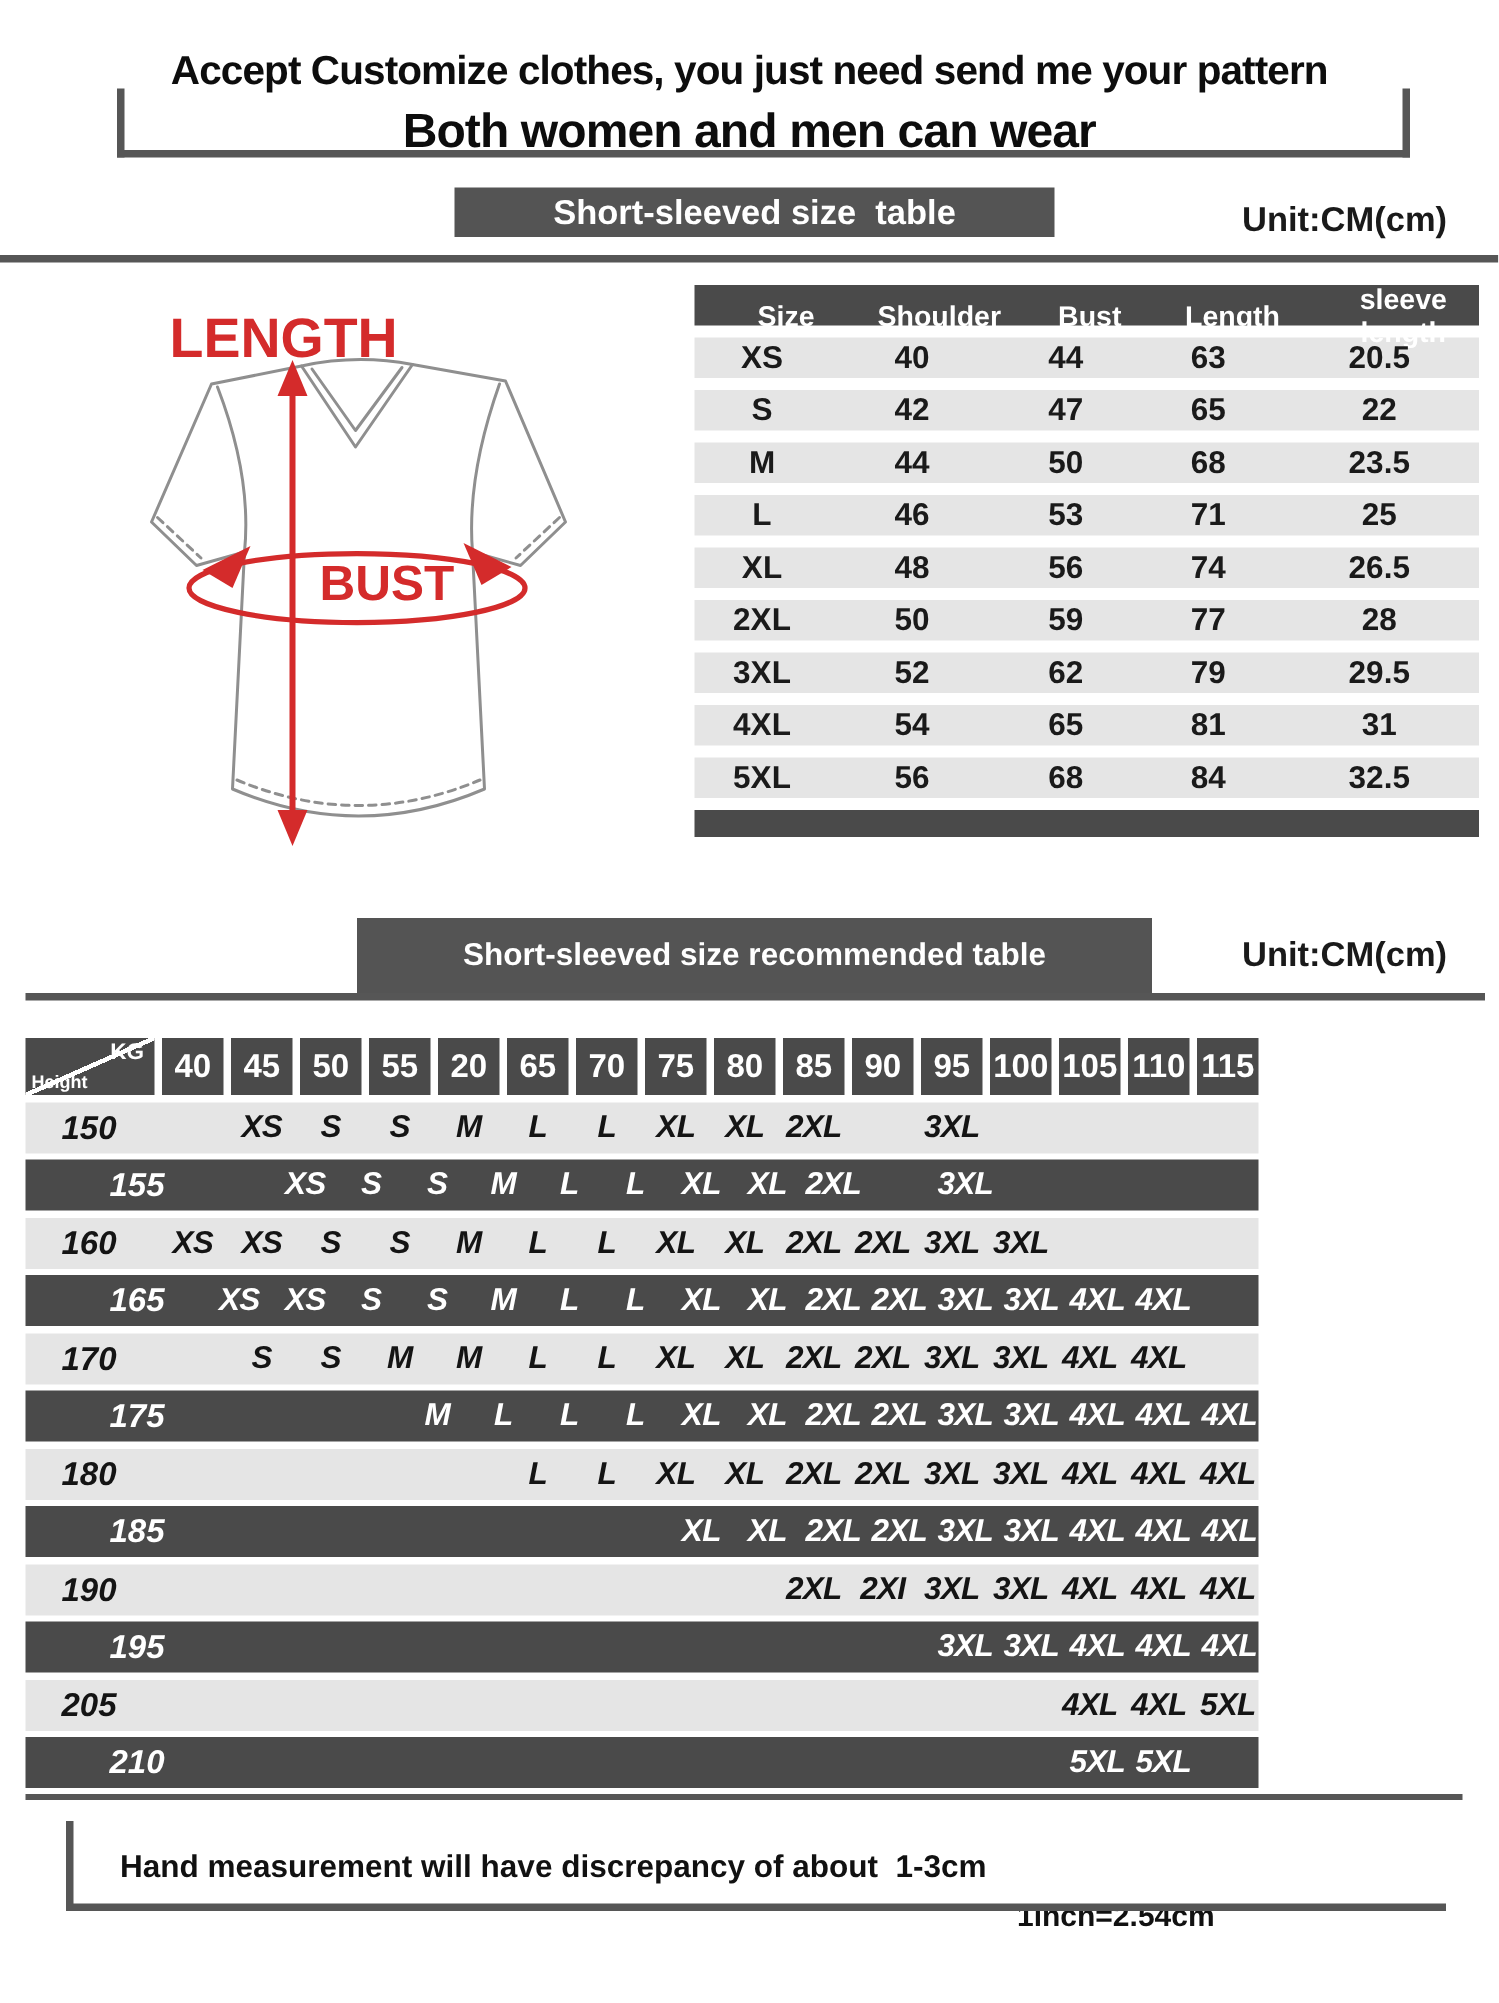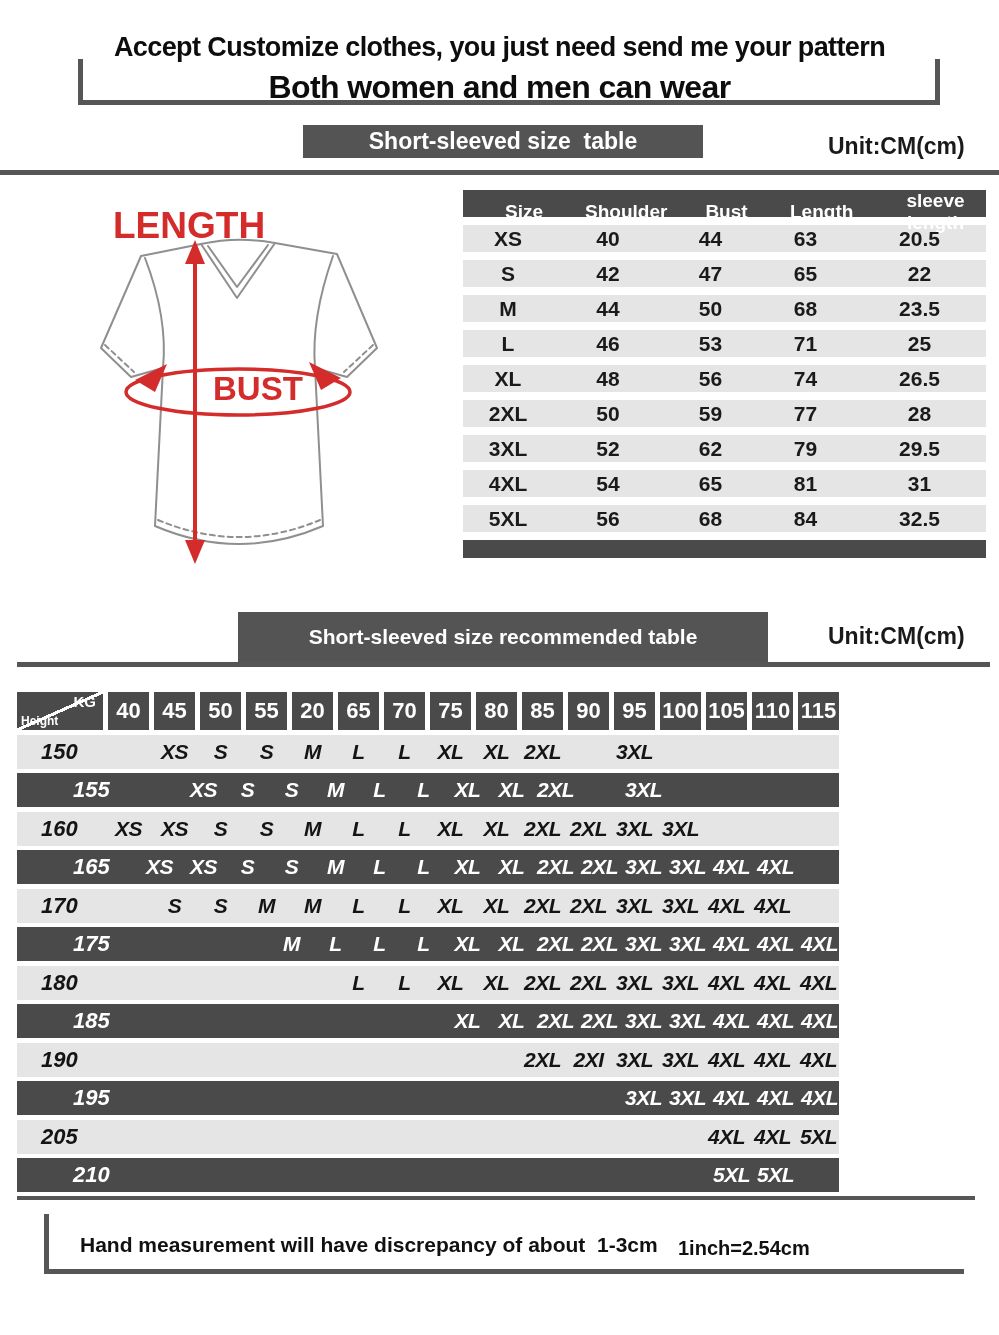--- a/index.html
+++ b/index.html
@@ -51,21 +51,21 @@
   .mx-row{height:34px;margin-top:4.5px;font-size:21px;font-style:italic;}
   .mx-row.light{background:#e5e5e5;color:#141414;}
   .mx-row.dark{background:#4a4a4a;color:#ffffff;padding-left:32px;}
   .mx-label{text-align:left;padding-left:24px;font-size:22px;}
   .mx-cell{text-align:center;letter-spacing:-0.5px;}
 
   
   .foot-vbar{position:absolute;left:44px;top:1214px;width:5px;height:60px;background:#565656;}
   .foot-line{position:absolute;left:44px;top:1269px;width:920px;height:5px;background:#565656;}
   .foot-note{position:absolute;left:80px;top:1233px;font-size:21px;color:#111;white-space:pre;}
-  .foot-conv{position:absolute;left:678px;top:1237px;font-size:20px;color:#111;}
+  .foot-conv{position:absolute;left:678px;top:1267px;font-size:20px;color:#111;}
 </style>
 </head>
 <body>
 
 <div class="page">
 
   <div class="top-frame"></div>
   <div class="head1">Accept Customize clothes, you just need send me your pattern</div>
   <div class="head2">Both women and men can wear</div>
 

